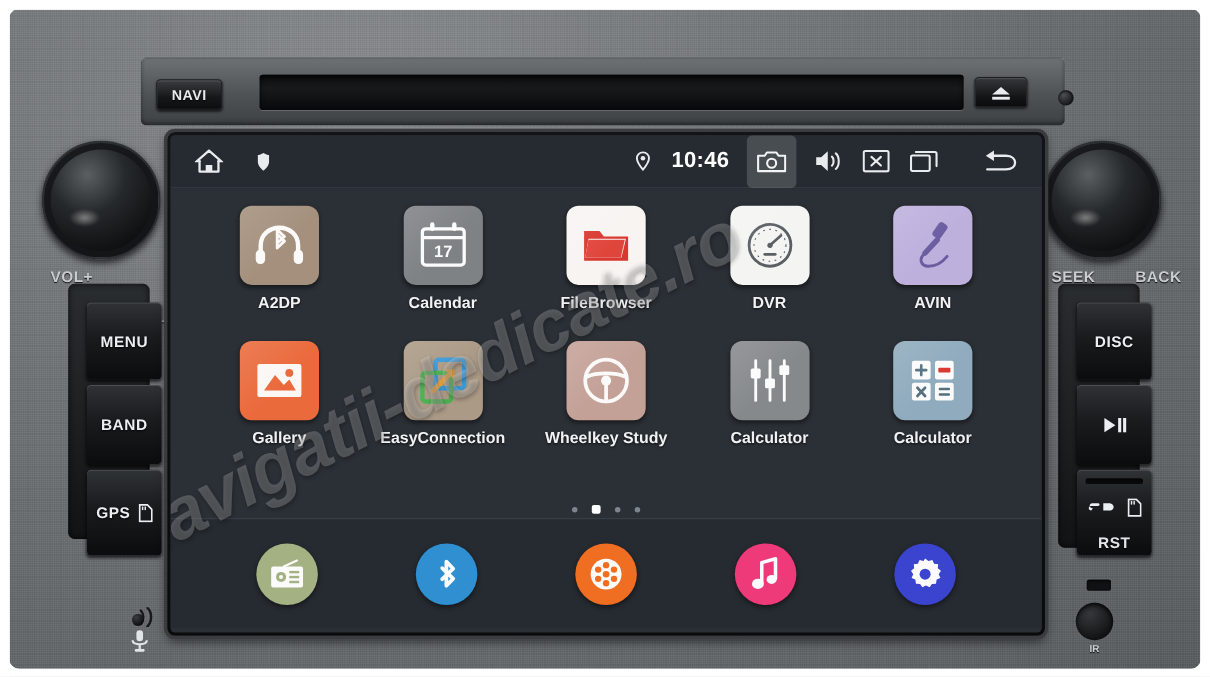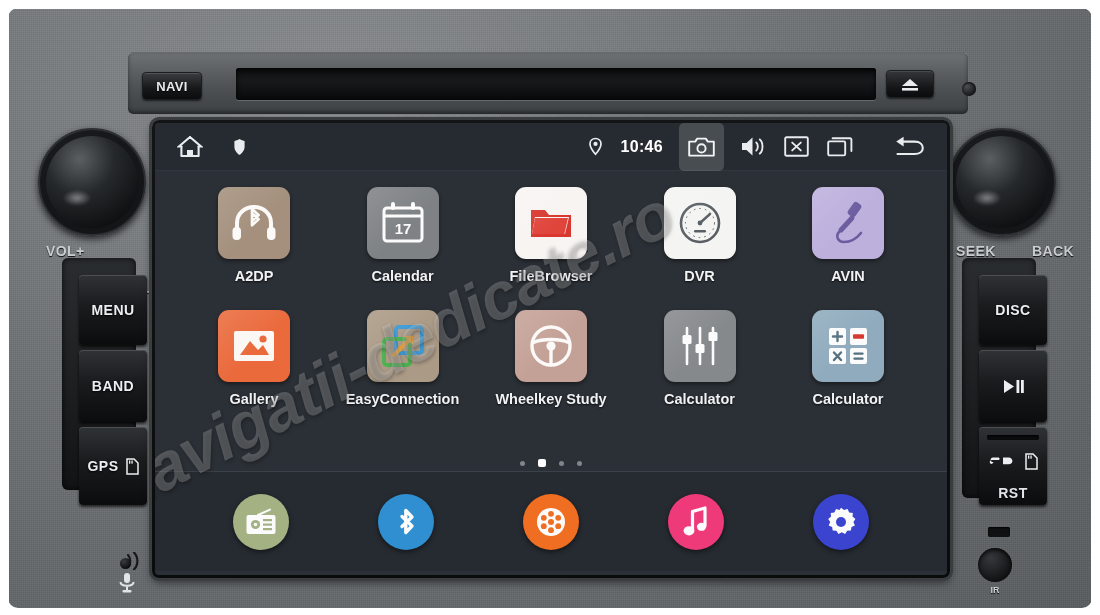--- a/index.html
+++ b/index.html
@@ -172,21 +172,21 @@
     position:relative;
     height:48px;
     background:#262b31;
     display:flex; align-items:center;
     padding:0 22px;
     border-bottom:1px solid #31373e;
   }
   .sb-left { display:flex; align-items:center; gap:30px; }
   .sb-right { margin-left:auto; display:flex; align-items:center; gap:18px; }
   .sb-time {
-    color:#fff; font-size:16px; font-weight:bold; letter-spacing:.3px;
+    color:#fff; font-size:20px; font-weight:bold; letter-spacing:.3px;
   }
   .sb-icon { display:flex; align-items:center; justify-content:center; }
   .sb-icon.highlight {
     background: rgba(255,255,255,.16);
     border-radius:5px;
     padding:8px 9px;
     margin:-8px -2px;
     height:48px;
     align-self:stretch;
   }

